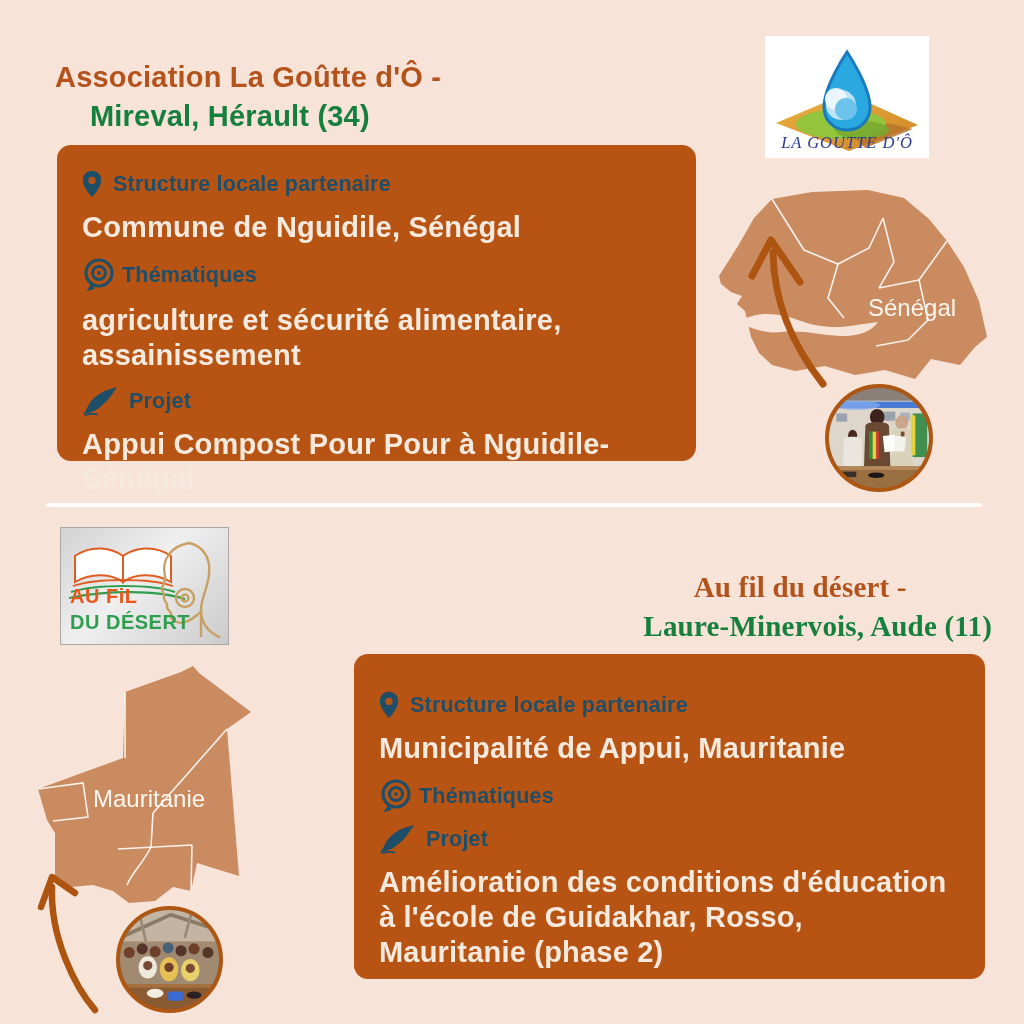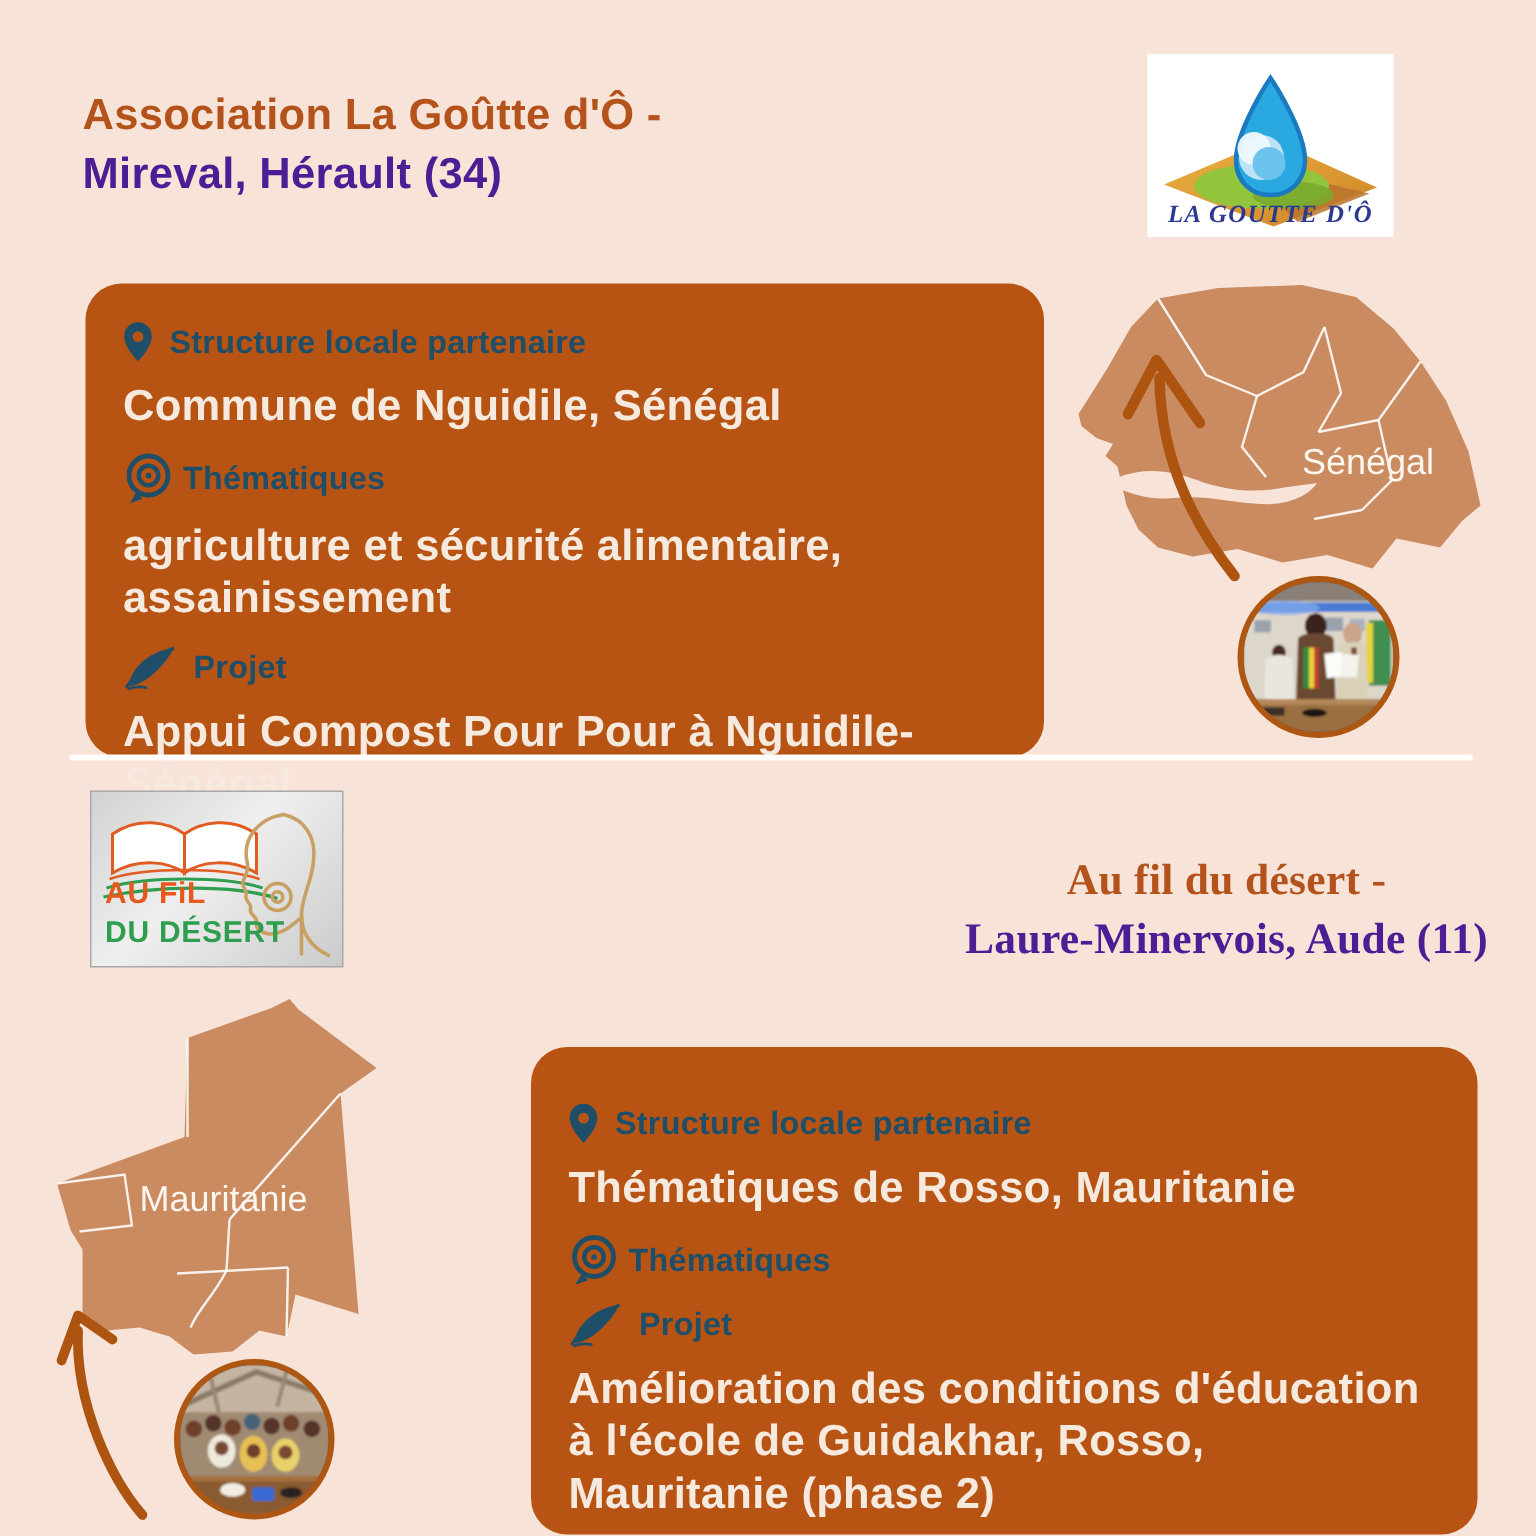--- a/index.html
+++ b/index.html
@@ -5,44 +5,43 @@
   html,body{margin:0;padding:0;}
   body{
     width:1024px;height:1024px;position:relative;overflow:hidden;
     background:#f8e3d8;
     font-family:"Liberation Sans", sans-serif;
   }
   .abs{position:absolute;}
   
   .title-block{line-height:39px;font-weight:bold;font-size:29px;letter-spacing:.2px;}
   .title-line1{color:#b4521b;margin-top:18px;}
-  .title-line2{color:#4c1d95;}
+  .title-line2{color:#15803d;margin-left:35px;}
   .title-right{text-align:center;font-family:Liberation Serif, serif;}
   
   .card{
-    background:#b75413;border-radius:24px;box-sizing:border-box;
+    background:#b75413;border-radius:14px;box-sizing:border-box;
     padding:24px 28px 0 25px;
-    margin-top:44px;
   }
   .card2pad{padding-top:36px;}
   .row-head{display:flex;align-items:center;gap:11px;height:30px;}
   .row-head .hlabel{
     color:#1f4e69;font-weight:bold;font-size:21.5px;letter-spacing:.2px;
   }
   .vlabel{
     color:#f6e9de;font-weight:bold;font-size:29px;letter-spacing:.2px;line-height:35px;
   }
   .mt-a{margin-top:13px;}
   .mt-b{margin-top:15px;}
   .mt-c{margin-top:11px;}
   
   .logo1-box{background:#ffffff;width:164px;height:122px;}
   .logo1-text{
     position:absolute;left:0;right:0;bottom:5px;text-align:center;
-    font-family:"Liberation Serif", serif;font-style:italic;font-weight:bold;
+    font-family:"Liberation Serif", serif;font-style:italic;font-weight:normal;
     font-size:16.5px;color:#2b3990;letter-spacing:1px;
   }
   .logo2-box{
     width:169px;height:118px;box-sizing:border-box;
     background:linear-gradient(135deg,#d2d2d2 0%,#efefef 45%,#cbcbcb 100%);
     border:1px solid #a8a8a8;
   }
   .logo2-t1{position:absolute;left:9px;top:57px;font-size:20px;font-weight:800;color:#e8571c;letter-spacing:.5px;text-align:right;}
   .logo2-t2{position:absolute;left:9px;top:83px;font-size:20px;font-weight:800;color:#2f9e4f;letter-spacing:.5px;text-align:center;}
   
@@ -202,21 +201,21 @@
 </div>
 
 <div class="abs card card2pad" style="left:354px;top:654px;width:631px;height:325px;">
   <div class="row-head">
     <svg width="20" height="28" viewBox="0 0 20 28">
       <path d="M10,0.8 C4.6,0.8 0.8,5 0.8,10.4 C0.8,17.6 10,27 10,27 C10,27 19.2,17.6 19.2,10.4 C19.2,5 15.4,0.8 10,0.8 Z" fill="#1f4e69"></path>
       <circle cx="10" cy="10.4" r="3.6" fill="#b75413"></circle>
     </svg>
     <span class="hlabel">Structure locale partenaire</span>
   </div>
-  <div class="vlabel mt-c">Thématiques de Rosso, Mauritanie</div>
+  <div class="vlabel mt-c">Municipalité de Appui, Mauritanie</div>
   <div class="row-head mt-b" style="gap:4px;">
     <svg width="36" height="36" viewBox="0 0 36 36">
       <circle cx="17" cy="16" r="13" fill="none" stroke="#1f4e69" stroke-width="3.2"></circle>
       <circle cx="17" cy="16" r="6.5" fill="none" stroke="#1f4e69" stroke-width="3"></circle>
       <circle cx="17" cy="16" r="1.9" fill="#1f4e69"></circle>
       <path d="M9,27 L4.5,34.5 L13,31.5 Z" fill="#1f4e69"></path>
     </svg>
     <span class="hlabel">Thématiques</span>
   </div>
   <div class="row-head mt-a">

